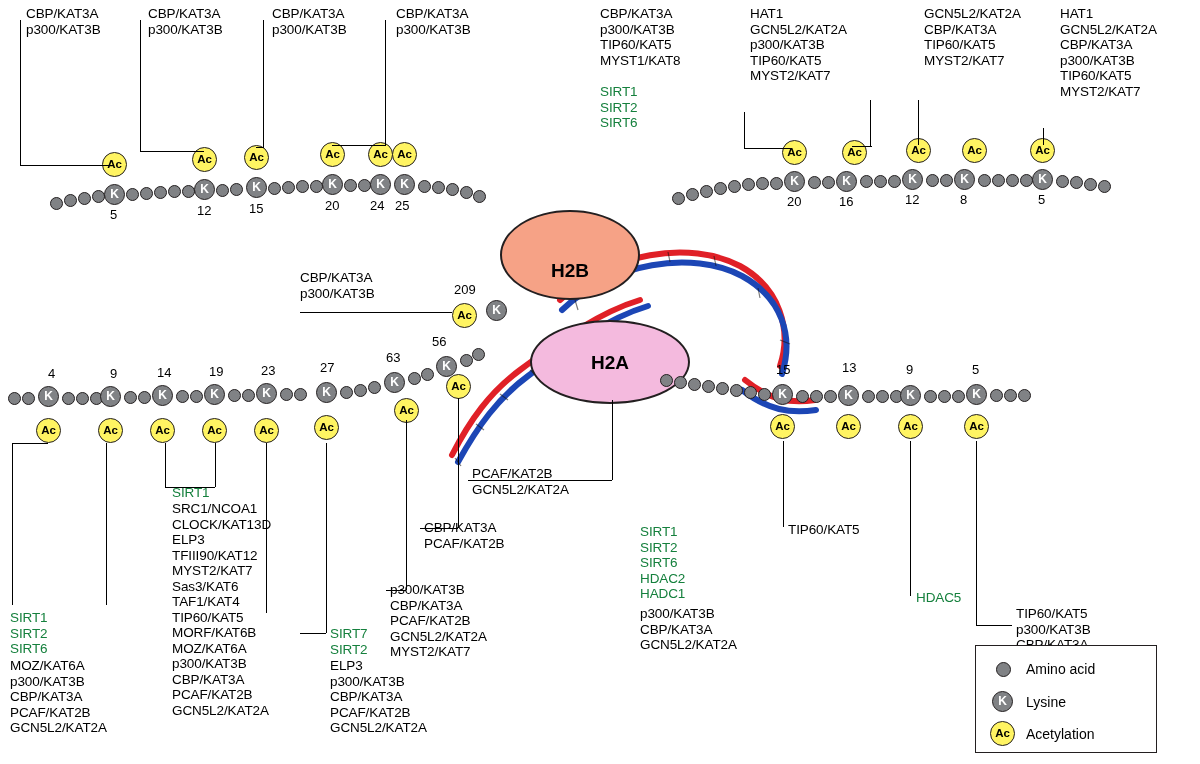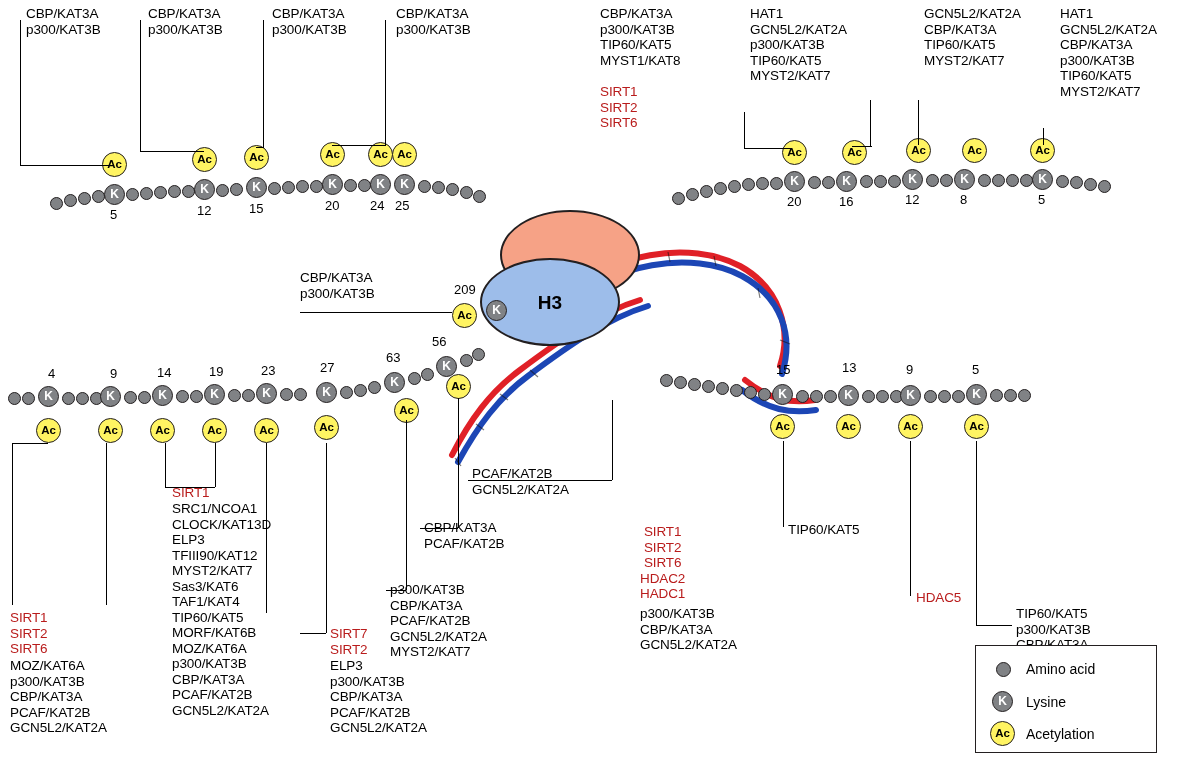--- a/index.html
+++ b/index.html
@@ -13,21 +13,21 @@
   }
   #stage{position:absolute;left:0;top:0;width:1200px;height:764px;}
   .lbl{
     position:absolute;
     font-size:13.5px;
     line-height:15.5px;
     white-space:pre;
     color:#000;
     letter-spacing:-0.1px;
   }
-  .lbl.red{color:#b91c1c;text-align:center;}
+  .lbl.red{color:#15803d;}
   .num{
     position:absolute;
     font-size:13px;
     color:#000;
     font-family:"Liberation Sans", sans-serif;
   }
   .aa{
     position:absolute;
     width:13px;height:13px;border-radius:50%;
     background:#808285;
@@ -109,22 +109,22 @@
       <line x1="668" y1="252" x2="670" y2="262"></line>
       <line x1="714" y1="256" x2="716" y2="266"></line>
       <line x1="758" y1="288" x2="760" y2="298"></line>
       <line x1="780" y1="340" x2="790" y2="344"></line>
     </g>
   </svg>
 
   <div class="hist" style="left:500px;top:210px;width:140px;height:90px;background:#f6a286;line-height:118px;">
     <span>H2B</span>
   </div>
-  <div class="hist" style="left:480px;top:258px;width:140px;height:88px;background:#9dbdea;line-height:86px;">
-    <span>H3</span>
+  <div class="hist" style="left:530px;top:320px;width:160px;height:84px;background:#f4bade;line-height:82px;">
+    <span>H2A</span>
   </div>
 
   <div class="aa" style="left:50px;top:197px"></div>
   <div class="aa" style="left:64px;top:194px"></div>
   <div class="aa" style="left:78px;top:192px"></div>
   <div class="aa" style="left:92px;top:190px"></div>
   <div class="lys" style="left:104px;top:184px">K</div>
   <div class="aa" style="left:126px;top:188px"></div>
   <div class="aa" style="left:140px;top:187px"></div>
   <div class="aa" style="left:154px;top:186px"></div>

